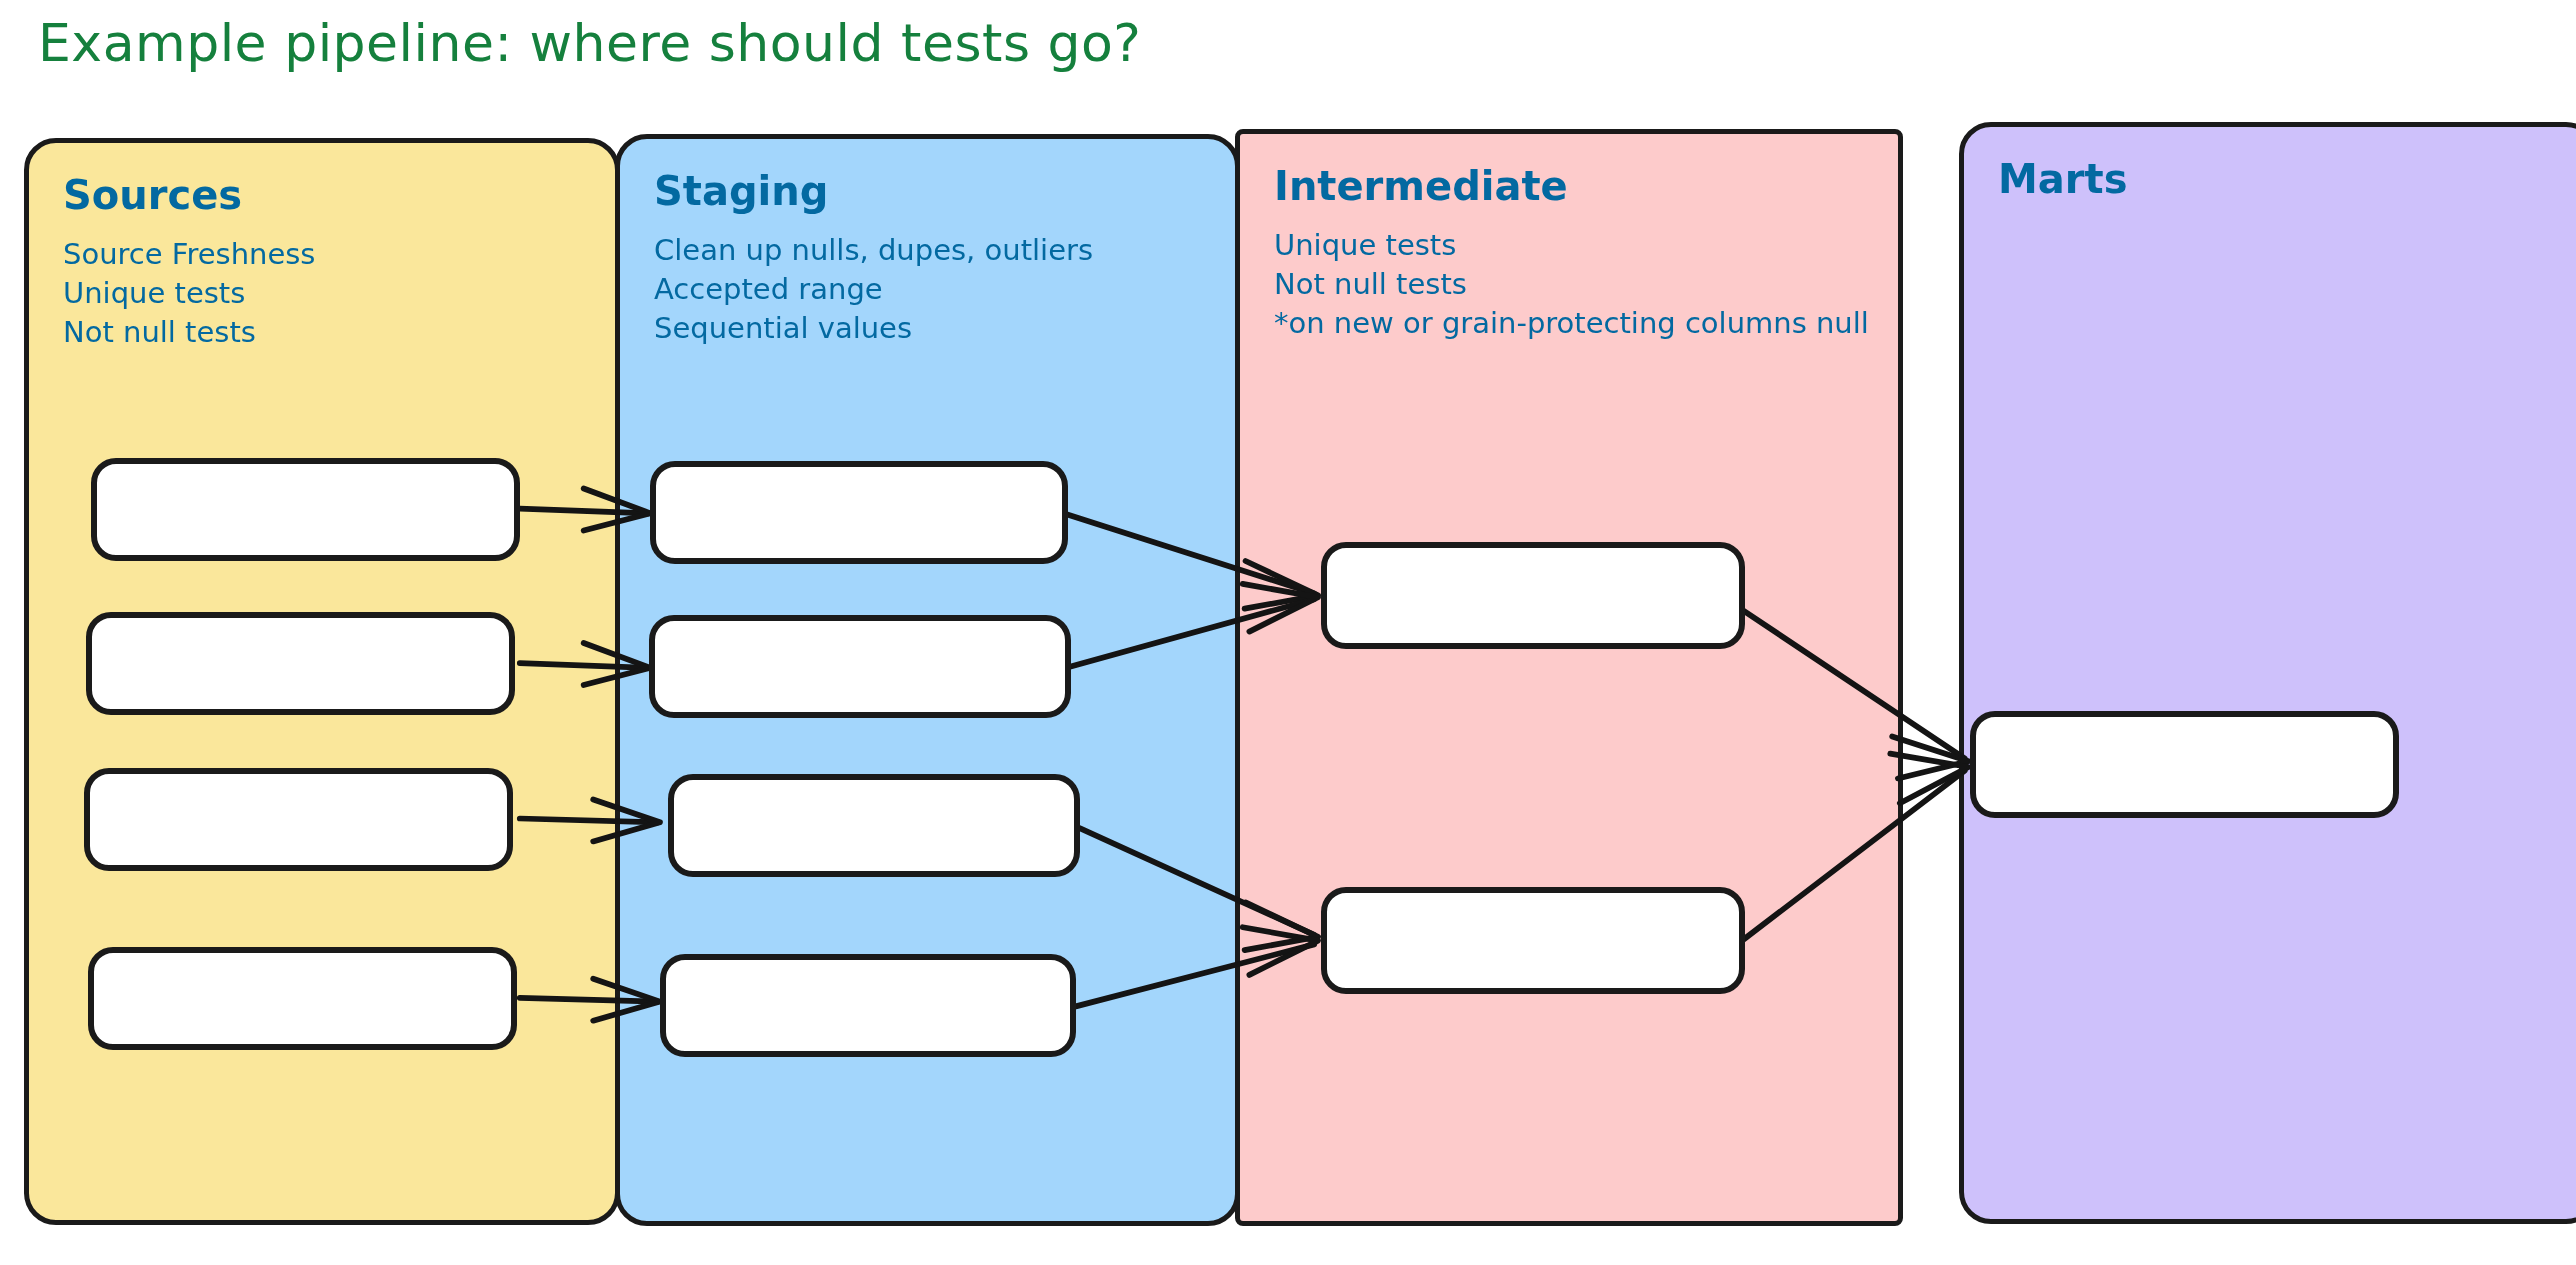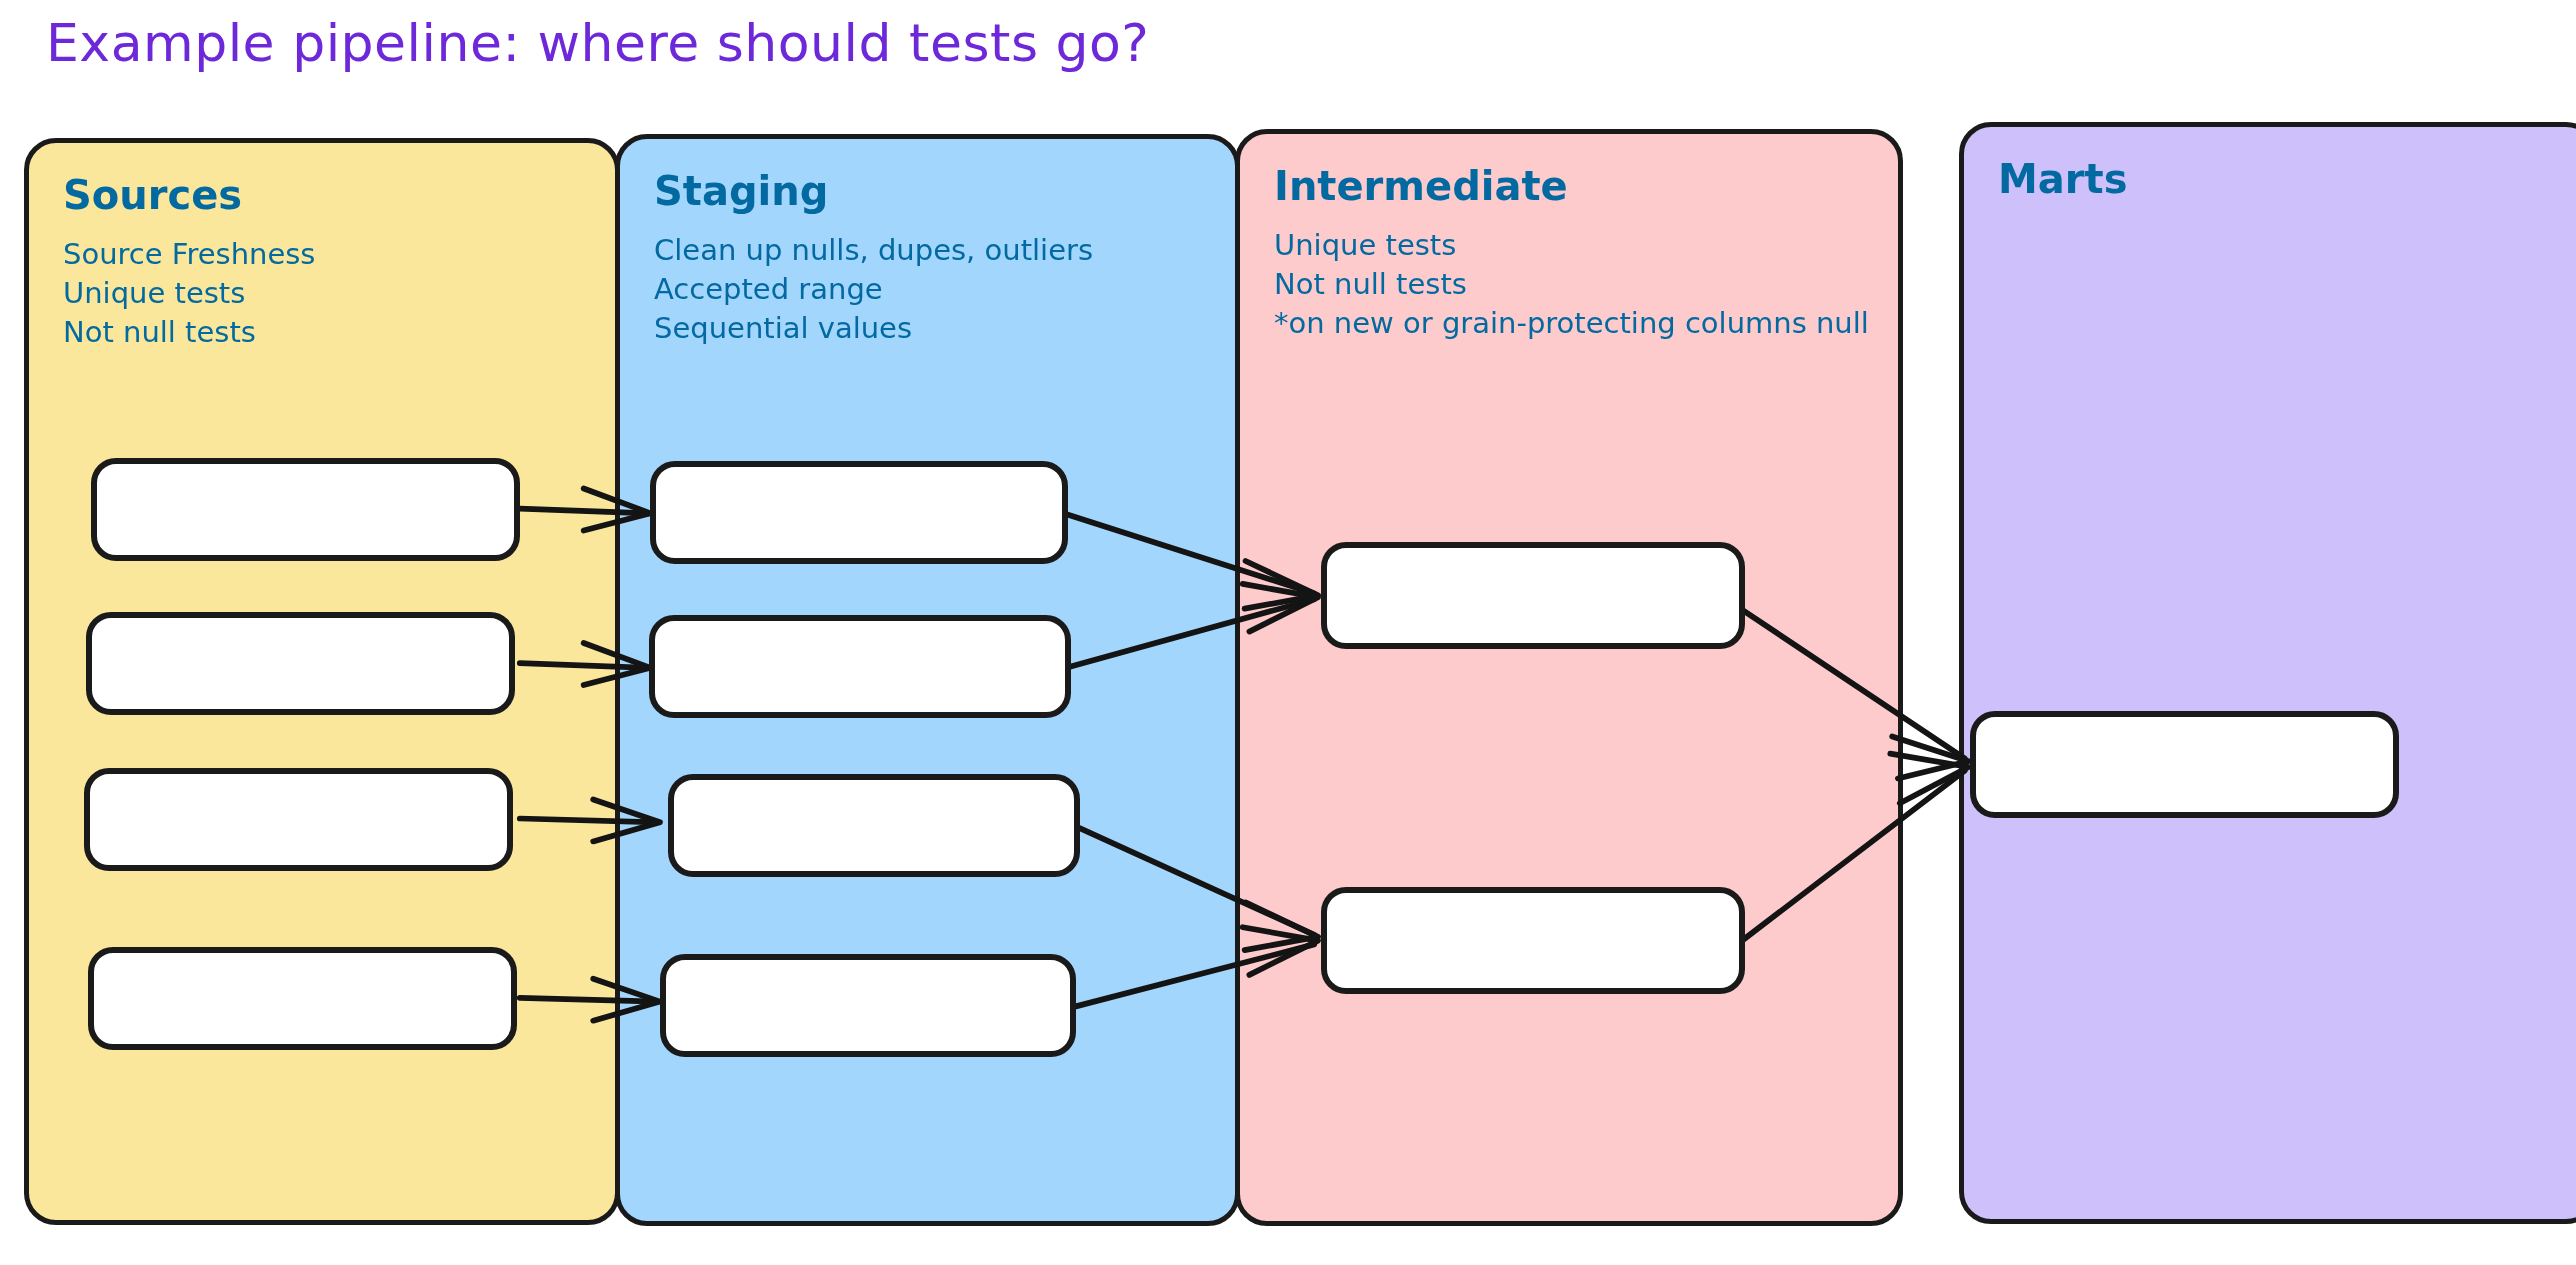--- a/index.html
+++ b/index.html
@@ -16,25 +16,24 @@
     font-family: "DejaVu Sans", sans-serif;
   }
 
   
   #diagram-title {
     position: absolute;
     left: 38px;
     top: 13.4px;
     font-size: 52px;
     font-weight: 400;
-    color: #6d28d9;
+    color: #15803d;
     letter-spacing: 0.5px;
     font-family: "DejaVu Sans", sans-serif;
     white-space: nowrap;
-    margin-left: 8px;
   }
 
   
   .lane {
     position: absolute;
     border: 5.7px solid #1a1a1a;
     border-radius: 32px;
     box-sizing: border-box;
   }
   .lane-title {
@@ -115,21 +114,21 @@
 
   <div class="lane" id="lane-staging" style="left:615px; top:134px; width:625px; height:1092px; background:#A3D6FC;">
     <div class="lane-title">Staging</div>
     <div class="lane-notes">
       <span class="lane-note-line">Clean up nulls, dupes, outliers</span>
       <span class="lane-note-line">Accepted range</span>
       <span class="lane-note-line">Sequential values</span>
     </div>
   </div>
 
-  <div class="lane" id="lane-intermediate" style="left:1235px; top:129px; width:668px; height:1097px; background:#FDCBCB;">
+  <div class="lane" id="lane-intermediate" style="left:1235px; top:129px; width:668px; height:1097px; background:#FDCBCB;border-radius:8px;">
     <div class="lane-title">Intermediate</div>
     <div class="lane-notes">
       <span class="lane-note-line">Unique tests</span>
       <span class="lane-note-line">Not null tests</span>
       <span class="lane-note-line">*on new or grain-protecting columns null</span>
     </div>
   </div>
 
   <div class="lane" id="lane-marts" style="left:1959px; top:122px; width:639px; height:1102px; background:#CEC1FB;">
     <div class="lane-title">Marts</div>

